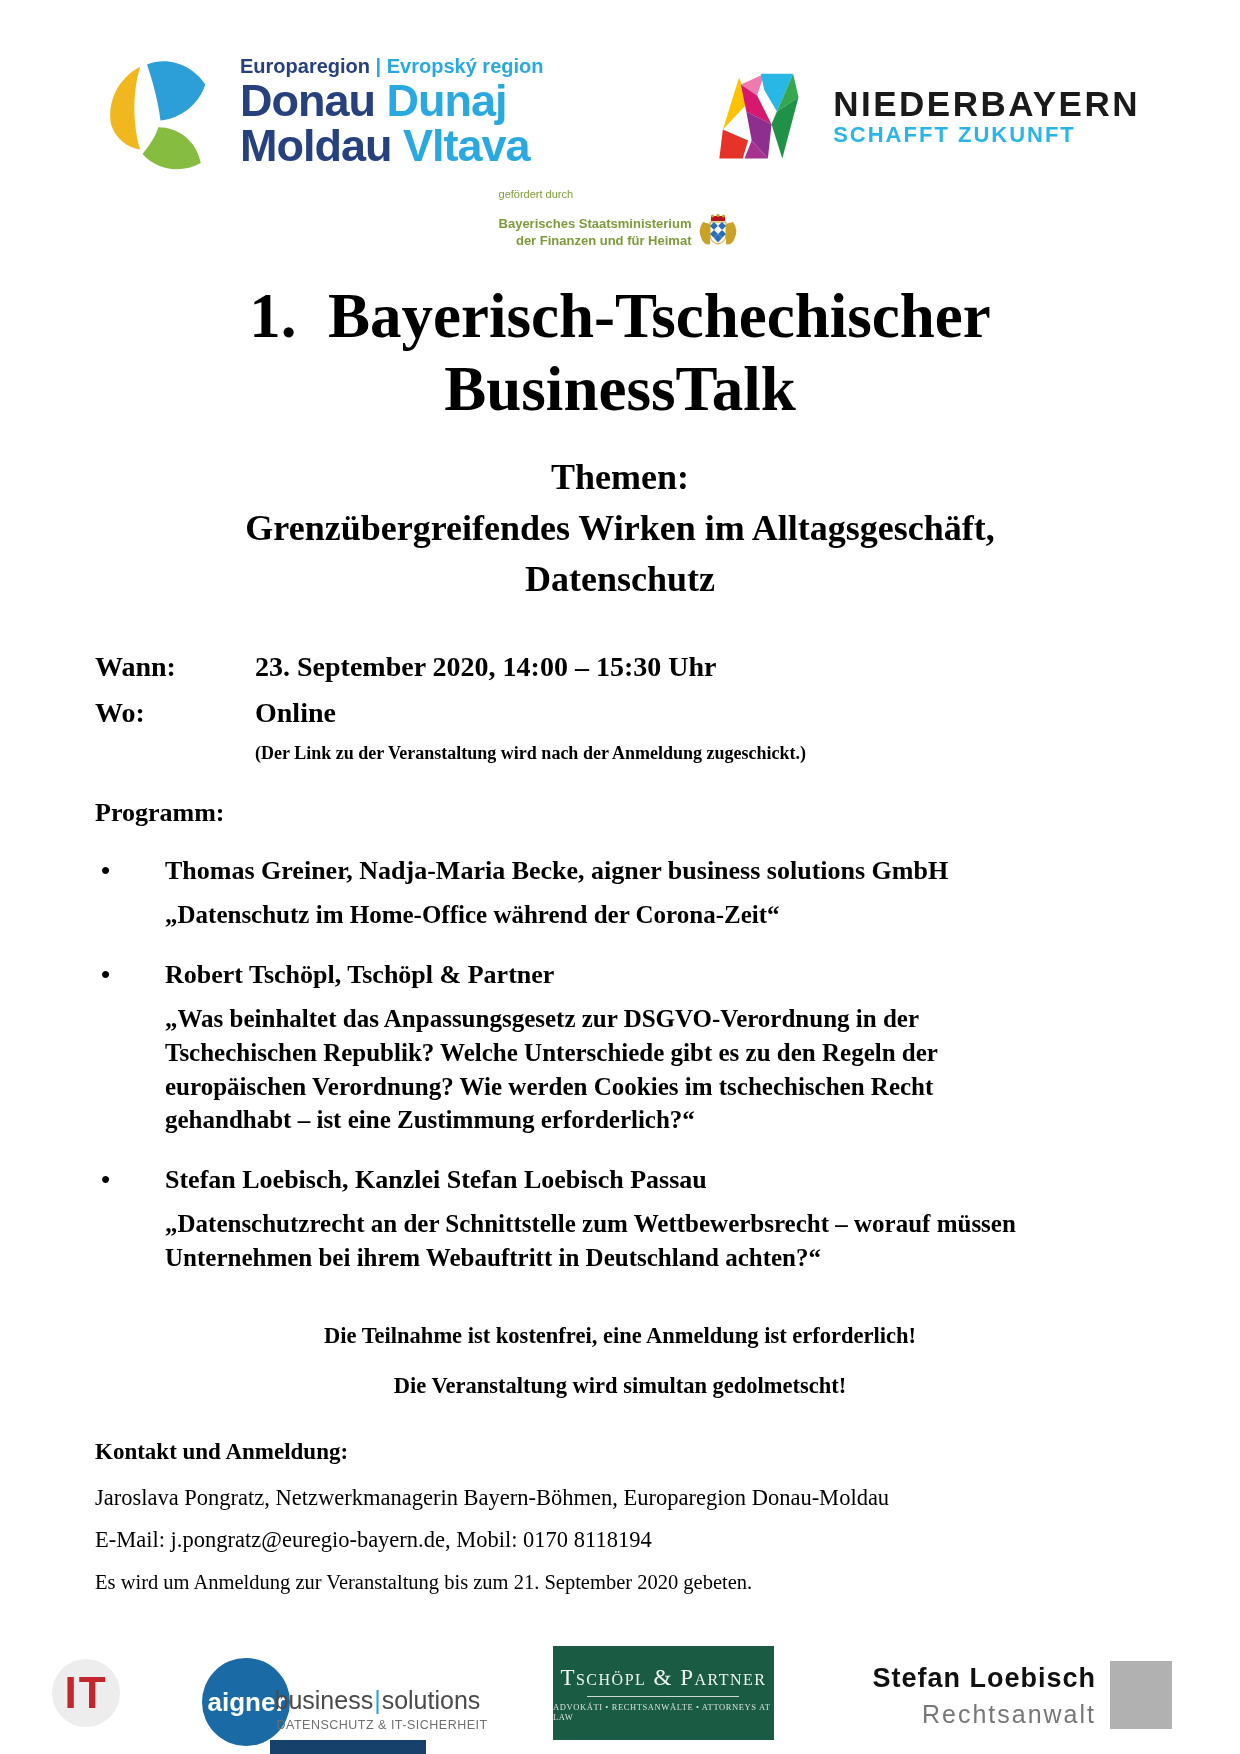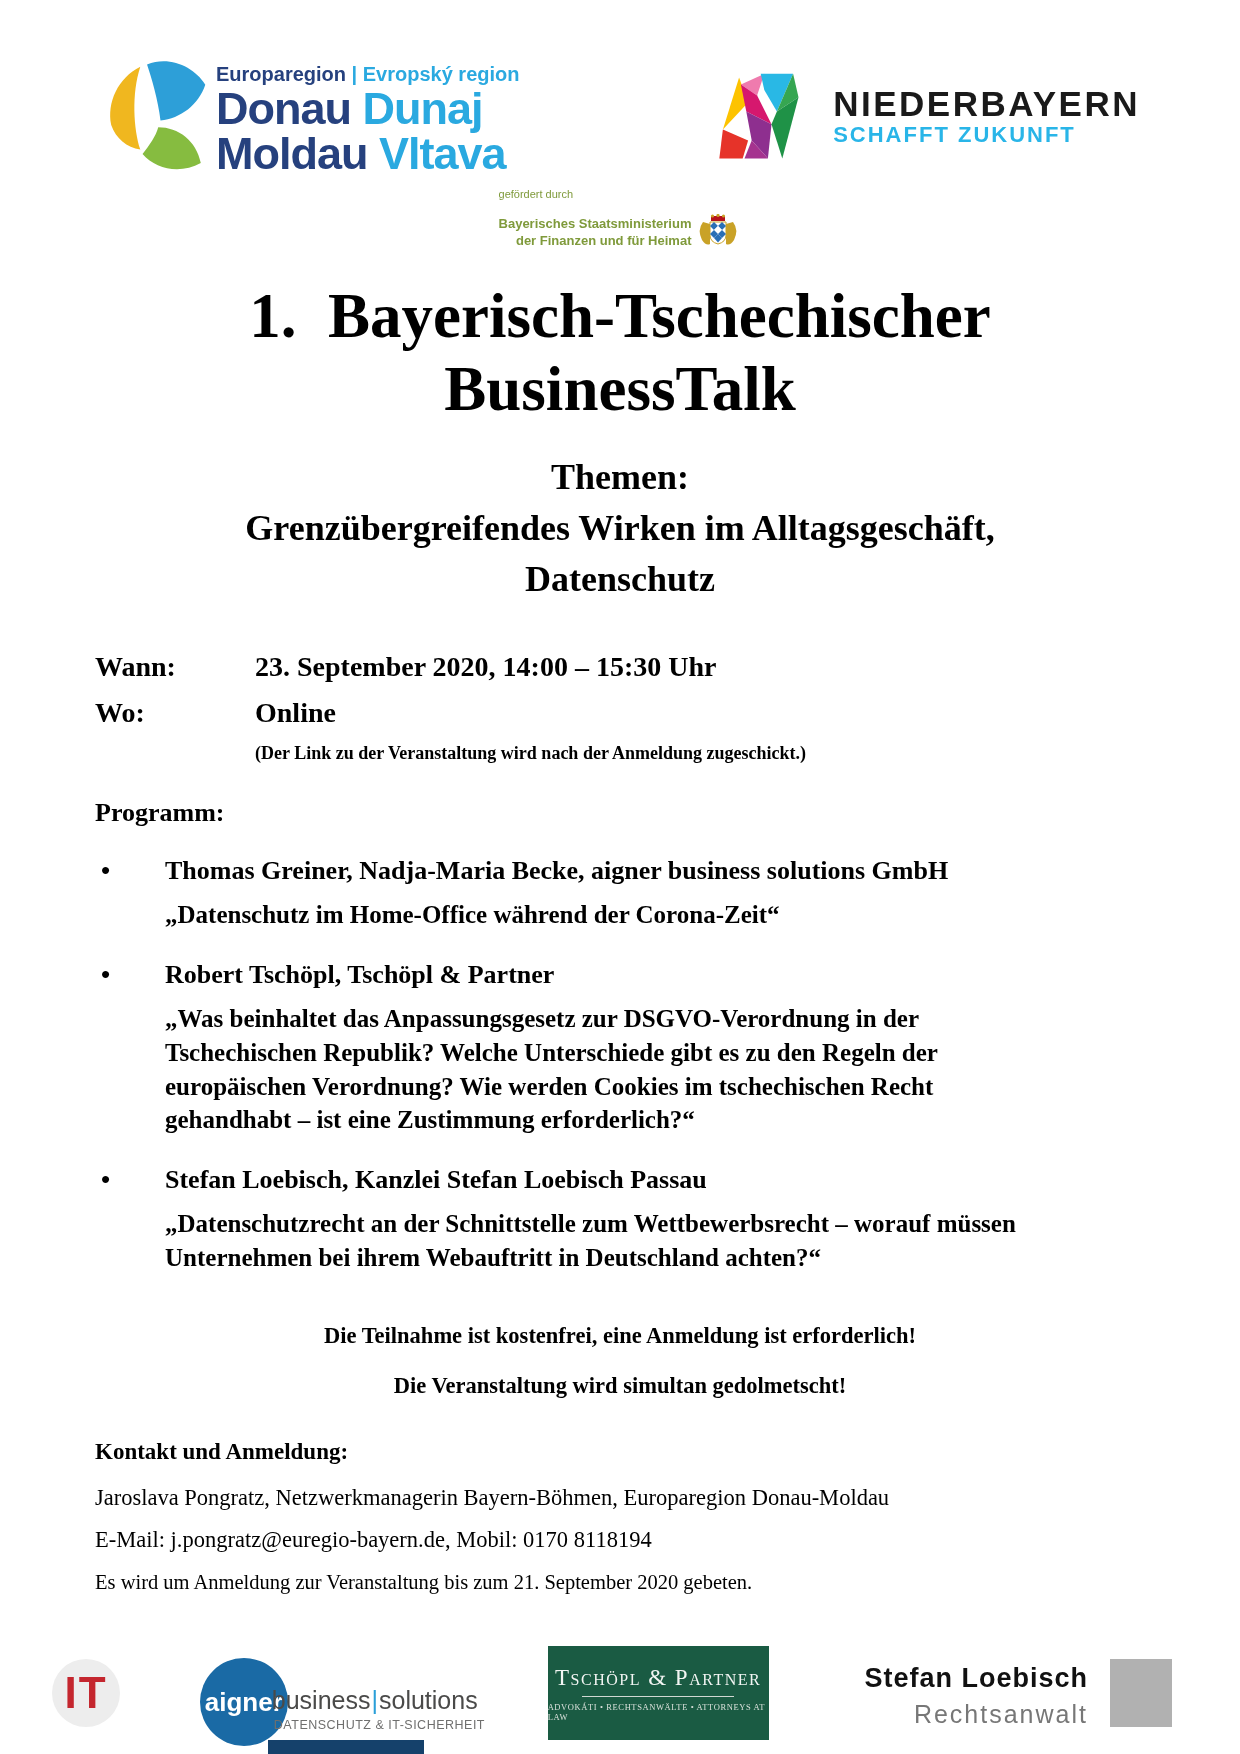--- a/index.html
+++ b/index.html
@@ -4,21 +4,21 @@
 <style>
   * { margin:0; padding:0; box-sizing:border-box; }
   html,body { background:#e8e8e8; }
   .page {
     width:1240px; height:1754px; background:#ffffff; margin:0 auto;
     position:relative; overflow:hidden;
     font-family:"Liberation Serif", serif; color:#000;
   }
   
   .logos-row { display:flex; justify-content:space-between; align-items:flex-start; padding:56px 100px 0 100px; }
-  .edm-logo { display:flex; align-items:flex-end; gap:4px; }
+  .edm-logo { display:flex; align-items:flex-start; gap:28px; }
   .edm-text { font-family:"Liberation Sans", sans-serif; line-height:1.0; }
   .edm-tagline { font-size:20px; font-weight:700; margin-bottom:2px; }
   .edm-big { font-size:45px; font-weight:700; letter-spacing:-1px; }
   .c-edm-dark { color:#26417e; }
   .c-edm-light { color:#2aa9e0; }
   .nb-logo { display:flex; align-items:center; gap:16px; margin-top:16px; }
   .nb-text { font-family:"Liberation Sans", sans-serif; }
   .nb-name { font-size:35px; font-weight:800; letter-spacing:2.5px; color:#1a1a1a; line-height:1.05; }
   .nb-claim { font-size:22px; font-weight:700; letter-spacing:2px; color:#29b5e8; }
   
@@ -62,21 +62,21 @@
   .aigner-circle { position:absolute; left:0; top:24px; width:88px; height:88px; border-radius:50%; background:#1a6aa5; display:flex; align-items:center; justify-content:center; }
   .aigner-name { color:#fff; font-size:26px; font-weight:700; }
   .aigner-word { position:absolute; left:72px; top:52px; font-size:25px; color:#4a4a49; white-space:nowrap; }
   .aigner-sep { color:#2a9fd8; font-weight:400; padding:0 1px; }
   .aigner-sub { position:absolute; left:74px; top:84px; font-size:12.5px; color:#6f6f6e; letter-spacing:0.5px; white-space:nowrap; }
   .aigner-banner { position:absolute; left:68px; top:106px; width:156px; height:24px; background:#15416b; }
   .tschoepl { width:221px; height:94px; background:#1a5b43; display:flex; flex-direction:column; align-items:center; justify-content:center; color:#fff; }
   .tschoepl-name { font-family:"Liberation Serif", serif; font-variant:small-caps; font-size:23px; letter-spacing:1.5px; color:#f2f5f3; }
   .tschoepl-rule { width:152px; border-top:1px solid #cfd8d2; margin:5px 0 5px 0; }
   .tschoepl-sub { font-size:8.5px; letter-spacing:0.6px; color:#d8e0da; font-family:"Liberation Serif", serif; }
-  .loeb { display:flex; align-items:center; gap:22px; font-family:"Liberation Sans", sans-serif; }
+  .loeb { display:flex; align-items:flex-end; gap:14px; font-family:"Liberation Sans", sans-serif; }
   .loeb-text { text-align:right; margin-top:6px; }
   .loeb-name { font-size:27px; font-weight:700; letter-spacing:1px; color:#111; }
   .loeb-sub { font-size:25px; font-weight:400; letter-spacing:2px; color:#777; margin-top:6px; }
   .loeb-square { width:62px; height:68px; background:#b1b1b1; }
 </style>
 </head>
 <body>
 
 <div class="page">
 

